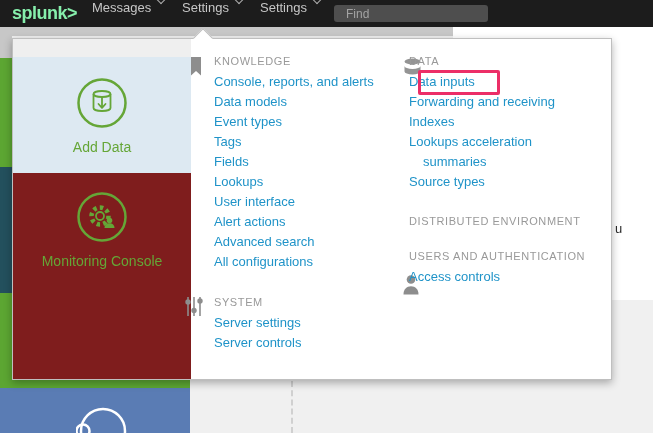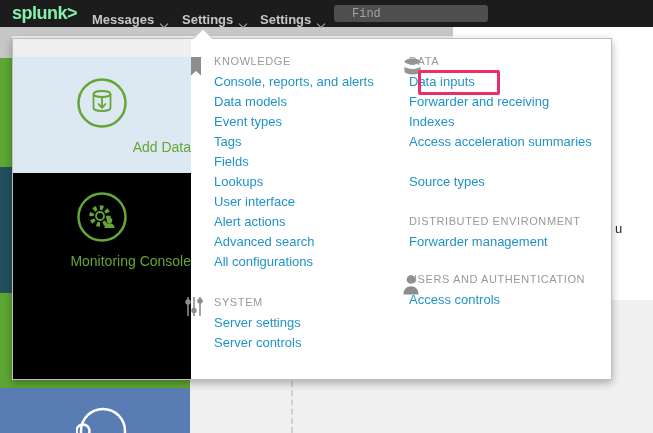--- a/index.html
+++ b/index.html
@@ -3,26 +3,26 @@
 <meta charset="utf-8">
 <style>
   * { margin:0; padding:0; box-sizing:border-box; }
   html,body { width:653px; height:433px; }
   body { font-family:"Liberation Sans", sans-serif; background:#f0f0f0; overflow:hidden; }
   #screen { position:relative; width:653px; height:433px; background:#f0f0f0; overflow:hidden; }
 
   
   .topbar { position:absolute; left:0; top:0; width:653px; height:27px; background:#1c1c1c; z-index:30; }
   .logo { position:absolute; left:12px; top:3px; font-size:18px; font-weight:bold; color:#86efac; letter-spacing:-0.5px; cursor:pointer; }
-  .tmenu { position:absolute; top:0; height:27px; display:flex; align-items:flex-end; color:#c6c6c6; font-size:13px; cursor:pointer;font-weight:bold; }
+  .tmenu { position:absolute; top:0; height:27px; display:flex; align-items:flex-start; color:#c6c6c6; font-size:13px; cursor:pointer; }
   .tmenu .chev { width:6px; height:6px; border-right:1.5px solid #aeaeae; border-bottom:1.5px solid #aeaeae; transform:rotate(45deg); margin:-3px 0 0 7px; }
   #menu-messages { left:92px; }
   #menu-settings { left:182px; }
   #menu-activity { left:260px; }
-  .find-input { position:absolute; left:334px; top:5px; width:154px; height:17px; background:#4e4e4e; border:none; border-radius:3px; color:#dcdcdc; font-size:12px; padding:0 18px; font-family:Liberation Mono, monospace; }
+  .find-input { position:absolute; left:334px; top:5px; width:154px; height:17px; background:#4e4e4e; border:none; border-radius:3px; color:#dcdcdc; font-size:12px; padding:0 12px; font-family:Liberation Sans, sans-serif; }
   .find-input::placeholder { color:#a3a3a3; }
 
   
   .bg-band   { position:absolute; left:0; top:27px; width:453px; height:9px;  background:#c7c7c7; }
   .bg-sliver { position:absolute; left:0; top:27px; width:12px;  height:31px; background:#c7c7c7; }
   .bg-white  { position:absolute; left:453px; top:27px; width:200px; height:273px; background:#ffffff; }
   .strip-green-1 { position:absolute; left:0; top:58px;  width:12px;  height:109px; background:#5ca632; }
   .strip-teal    { position:absolute; left:0; top:167px; width:12px;  height:126px; background:#23505d; }
   .strip-green-2 { position:absolute; left:0; top:293px; width:12px;  height:87px;  background:#5ca632; }
   .strip-green-3 { position:absolute; left:0; top:380px; width:190px; height:8px;   background:#5ca632; }
@@ -31,25 +31,25 @@
   .dashed-line { position:absolute; left:291px; top:381px; width:0; height:52px; border-left:2px dashed #d0d0d0; }
   .bg-fragment { position:absolute; left:615px; top:221px; font-size:13px; color:#2b2b2b; }
 
   
   .panel { position:absolute; left:12px; top:38px; width:600px; height:342px; background:#ffffff; border:1px solid #bfbfbf; box-shadow:0 3px 8px rgba(0,0,0,0.30); z-index:20; }
   .caret { position:absolute; left:183px; top:-8px; width:14px; height:14px; background:#ffffff; border-left:1px solid #bdbdbd; border-top:1px solid #bdbdbd; transform:rotate(45deg); }
 
   .tile-col { position:absolute; left:0; top:0; width:178px; height:340px; background:#efefef; }
   .tile { position:absolute; left:0; width:178px; text-align:center; cursor:pointer; }
   .tile-adddata { top:18px; height:116px; background:#dde9f2; }
-  .tile-mc { top:134px; height:206px; background:#000000; }
+  .tile-mc { top:134px; height:206px; background:#7f1d1d; }
   .tile-icon { position:absolute; left:63px; }
   .tile-adddata .tile-icon { top:20px; }
   .tile-mc .tile-icon { top:18px; }
-  .tile-label { position:absolute; left:0; width:178px; color:#65a637; font-size:14px;text-align:right; }
+  .tile-label { position:absolute; left:0; width:178px; color:#65a637; font-size:14px; }
   .tile-adddata .tile-label { top:82px; }
   .tile-mc .tile-label { top:80px; }
 
   .col { position:absolute; top:14px; }
   .col-1 { left:201px; width:185px; }
   .col-2 { left:396px; width:184px; }
   .sec-header { font-size:11px; color:#999999; letter-spacing:0.6px; line-height:16px; margin-bottom:3px; white-space:nowrap; }
   .mi { display:block; height:20px; line-height:20px; font-size:13px; color:#1f93c8; text-decoration:none; white-space:nowrap; cursor:pointer; }
   .mi.wrap2 { height:40px; white-space:normal; padding-left:14px; text-indent:-14px; }
   .sec-gap-system { margin-top:22px; }
@@ -175,26 +175,25 @@
       <a class="mi">Advanced search</a>
       <a class="mi">All configurations</a>
       <div class="sec-header sec-gap-system">SYSTEM</div>
       <a class="mi">Server settings</a>
       <a class="mi">Server controls</a>
     </div>
 
     <div class="col col-2">
       <div class="sec-header">DATA</div>
       <a class="mi">Data inputs</a>
-      <a class="mi">Forwarder and receiving</a>
+      <a class="mi">Forwarding and receiving</a>
       <a class="mi">Indexes</a>
-      <a class="mi wrap2">Access acceleration summaries</a>
+      <a class="mi wrap2">Lookups acceleration summaries</a>
       <a class="mi">Source types</a>
       <div class="sec-header sec-gap-dist">DISTRIBUTED ENVIRONMENT</div>
-      <a class="mi">Forwarder management</a>
       <div class="sec-header sec-gap-users">USERS AND AUTHENTICATION</div>
       <a class="mi">Access controls</a>
     </div>
 
     <div class="pink-outline"></div>
   </div>
 
 </div>
 
 </body></html>

